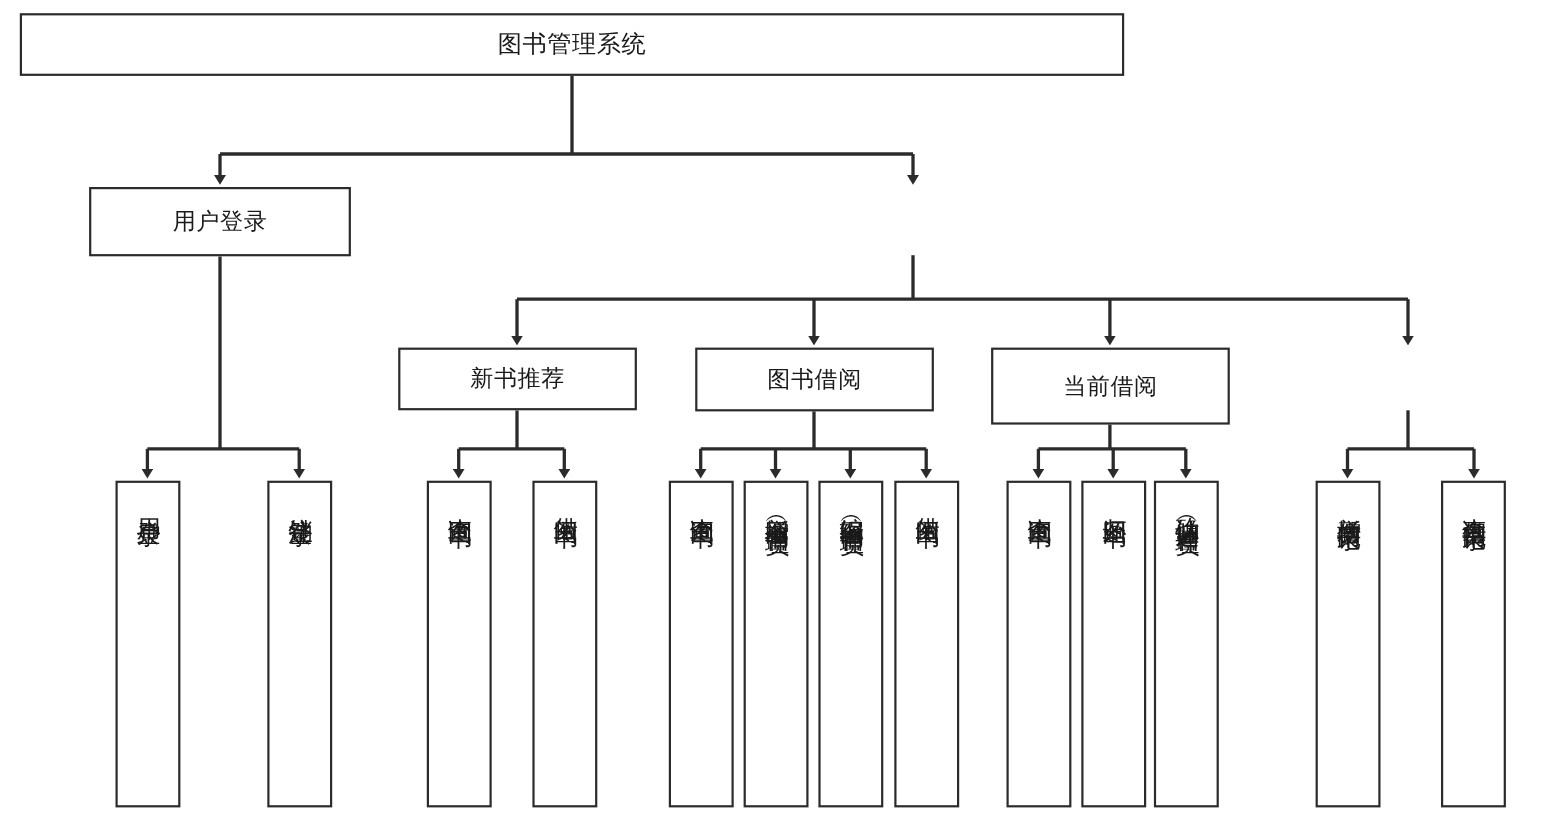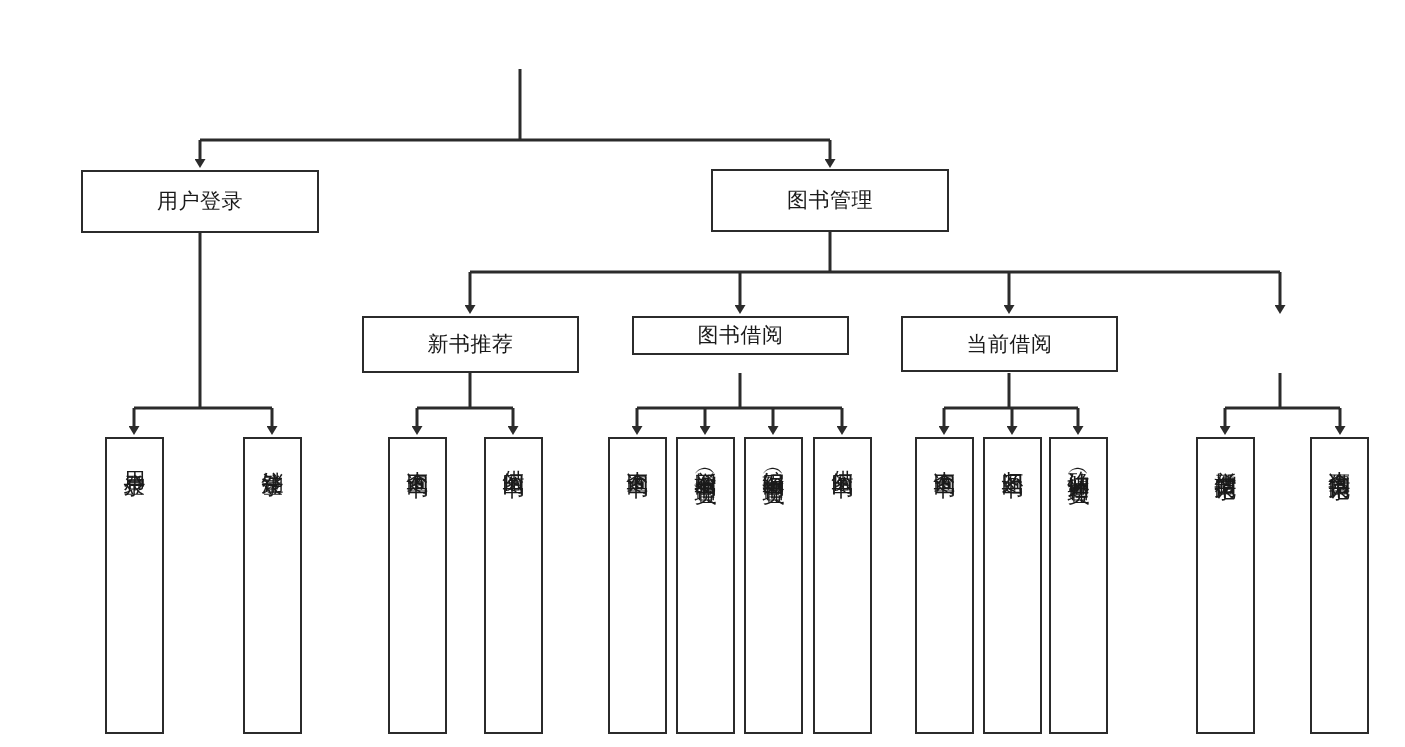--- a/index.html
+++ b/index.html
@@ -116,35 +116,35 @@
       <path d="M1012,408 L1012,427" marker-end="url(#arrow)"></path>
       <path d="M1078,408 L1078,427" marker-end="url(#arrow)"></path>
 
       <path d="M1280,373 L1280,408"></path>
       <path d="M1225,408 L1340,408"></path>
       <path d="M1225,408 L1225,427" marker-end="url(#arrow)"></path>
       <path d="M1340,408 L1340,427" marker-end="url(#arrow)"></path>
     </g>
   </svg>
 
+  <div class="node horiz root" style="left:18px; top:12px; width:1004px; height:57px;">
+    <span class="label">图书管理系统</span>
+  </div>
 
   <div class="node horiz" style="left:81px; top:170px; width:238px; height:63px;">
     <span class="label">用户登录</span>
-  </div>
-  <div class="node horiz" style="left:711px; top:169px; width:238px; height:63px;">
-    <span class="label">图书管理</span>
   </div>
 
   <div class="node horiz" style="left:362px; top:316px; width:217px; height:57px;">
     <span class="label">新书推荐</span>
   </div>
-  <div class="node horiz" style="left:632px; top:316px; width:217px; height:39px;">
+  <div class="node horiz" style="left:632px; top:316px; width:217px; height:58px;">
     <span class="label">图书借阅</span>
   </div>
-  <div class="node horiz" style="left:901px; top:316px; width:217px; height:56px;">
+  <div class="node horiz" style="left:901px; top:316px; width:217px; height:70px;">
     <span class="label">当前借阅</span>
   </div>
 
   <div class="node vert" style="left:105px; top:437px; width:59px; height:297px;">
     <span class="label">用户登录</span>
   </div>
   <div class="node vert" style="left:243px; top:437px; width:59px; height:297px;">
     <span class="label">注销登录</span>
   </div>
   <div class="node vert" style="left:388px; top:437px; width:59px; height:297px;">

